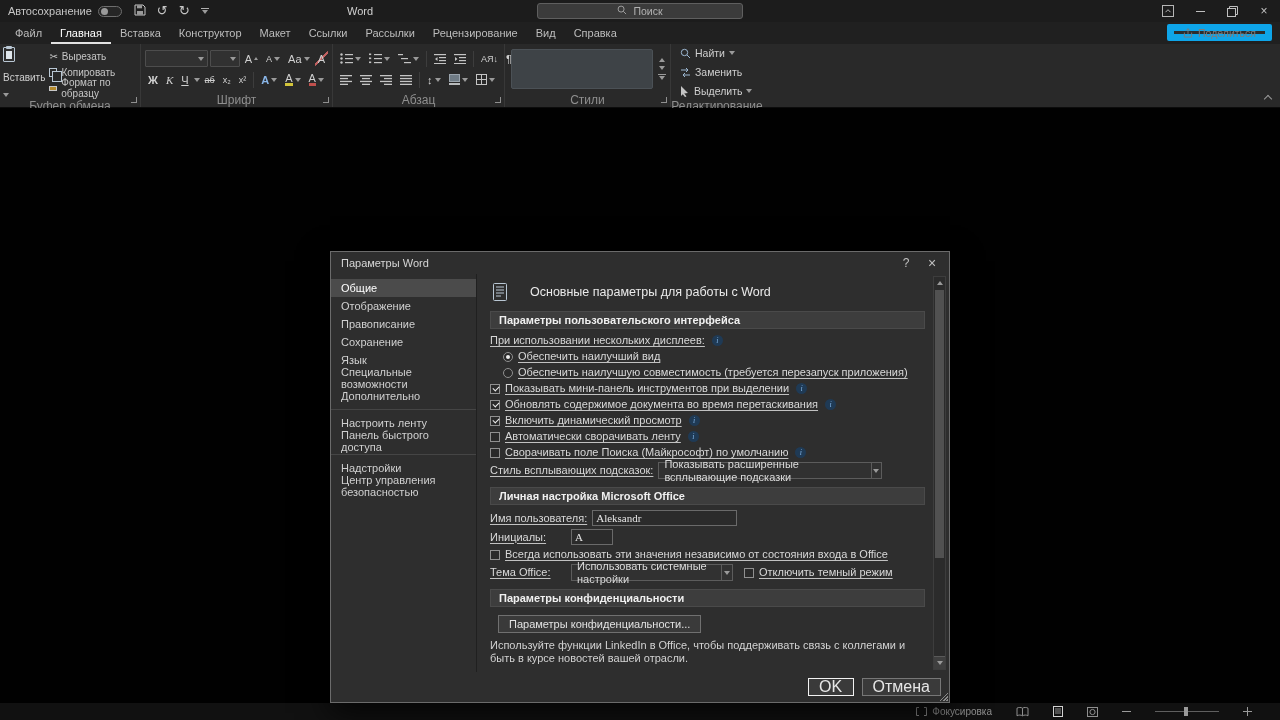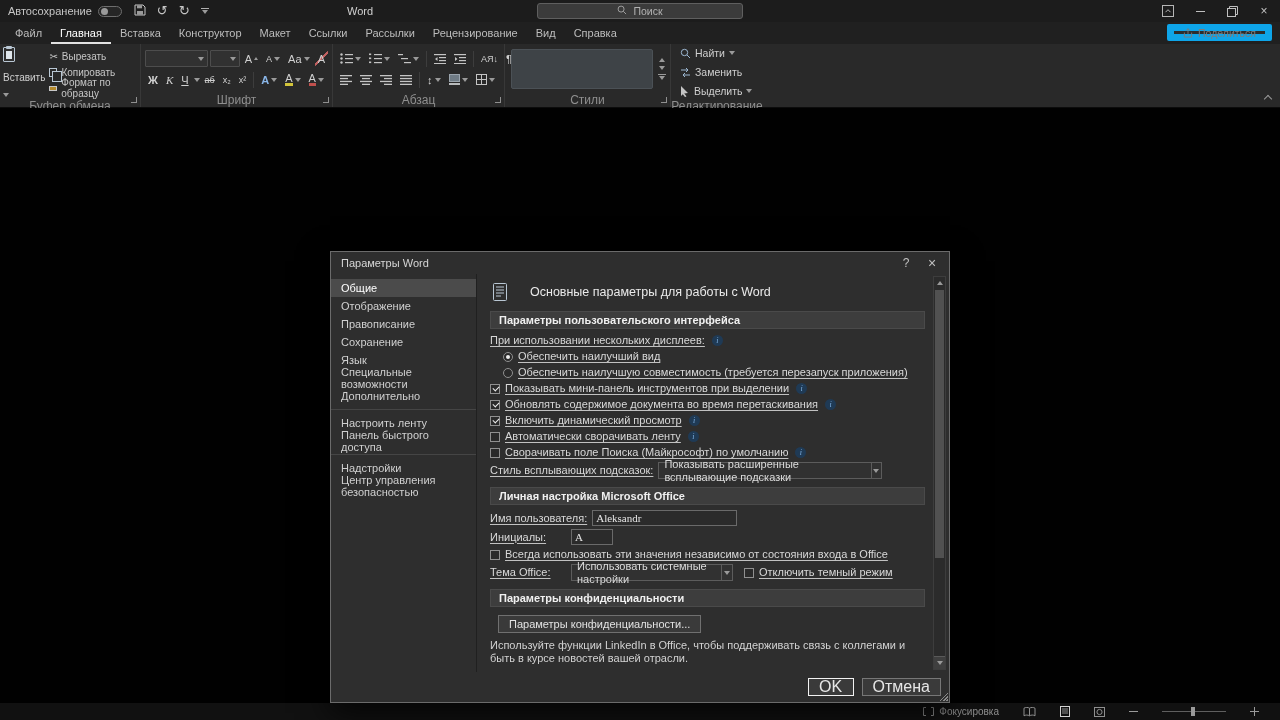--- a/index.html
+++ b/index.html
@@ -62,21 +62,21 @@
   .tri-up{width:0;height:0;border-left:3.5px solid transparent;border-right:3.5px solid transparent;border-bottom:4px solid #9a9a9a}
   .tri-dn{width:0;height:0;border-left:3.5px solid transparent;border-right:3.5px solid transparent;border-top:4px solid #9a9a9a}
   .more-bar{width:8px;height:1px;background:#9a9a9a;margin-bottom:1px}
   .erow{display:flex;align-items:center;gap:4px;height:16px;font-size:10.5px;color:#cfcfcf;padding:0 5px}
   .ribchev{position:absolute;right:9px;bottom:5px;width:6px;height:6px;border-left:1.5px solid #9a9a9a;border-top:1.5px solid #9a9a9a;transform:rotate(45deg)}
 
   
   .doc{flex:1;background:#010101;position:relative}
 
   
-  .statusbar{height:17px;background:#111;display:flex;align-items:center;justify-content:flex-end;gap:24px;padding:0 21px;font-size:10px;color:#8f8f8f;flex:none}
+  .statusbar{height:17px;background:#111;display:flex;align-items:center;justify-content:flex-end;gap:24px;padding:0 28px;font-size:10px;color:#8f8f8f;flex:none}
   .sb-item{display:flex;align-items:center;gap:5px}
   .minus{width:9px;height:1px;background:#9a9a9a;display:inline-block}
   .plus{position:relative;width:9px;height:9px;display:inline-block}
   .plus::before{content:"";position:absolute;left:0;top:4px;width:9px;height:1px;background:#9a9a9a}
   .plus::after{content:"";position:absolute;left:4px;top:0;width:1px;height:9px;background:#9a9a9a}
   .ztrack{width:64px;height:1px;background:#5f5f5f;position:relative}
   .zthumb{position:absolute;left:29px;top:-4px;width:4px;height:9px;background:#9a9a9a}
 
   
   .dialog{position:absolute;left:330px;top:143px;width:620px;height:452px;background:#2e2e2e;border:1px solid #6b6b6b;box-shadow:0 10px 30px rgba(0,0,0,.75);display:flex;flex-direction:column;font-size:11px;z-index:20}

